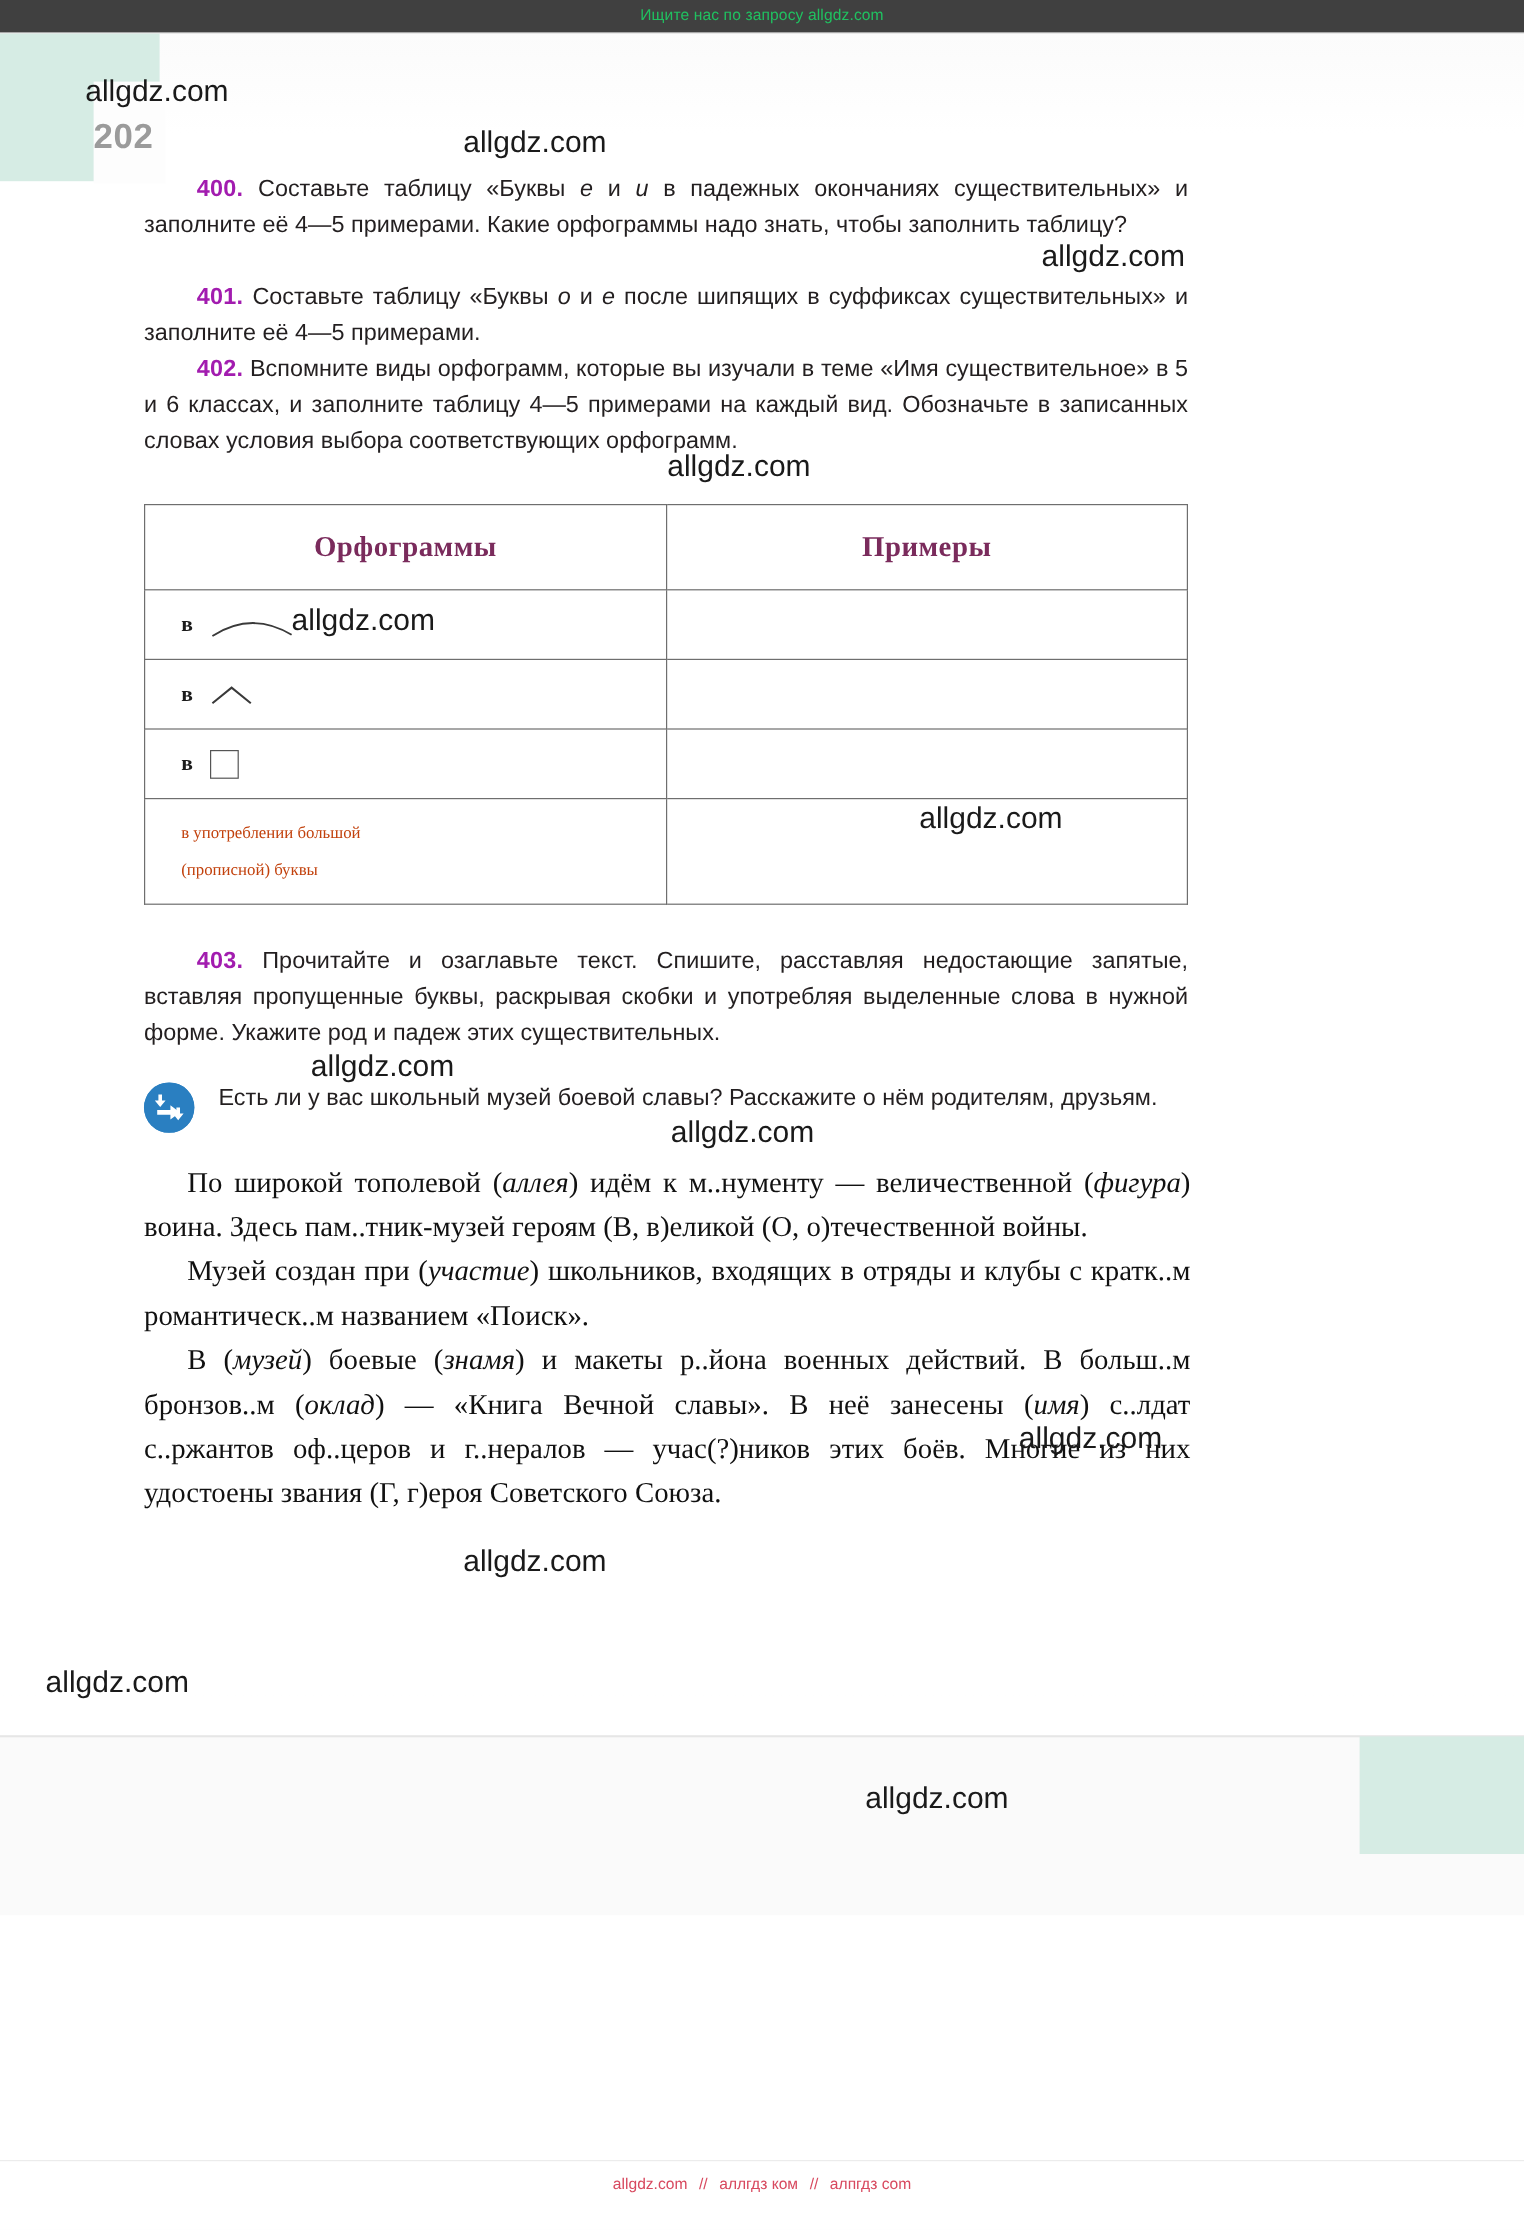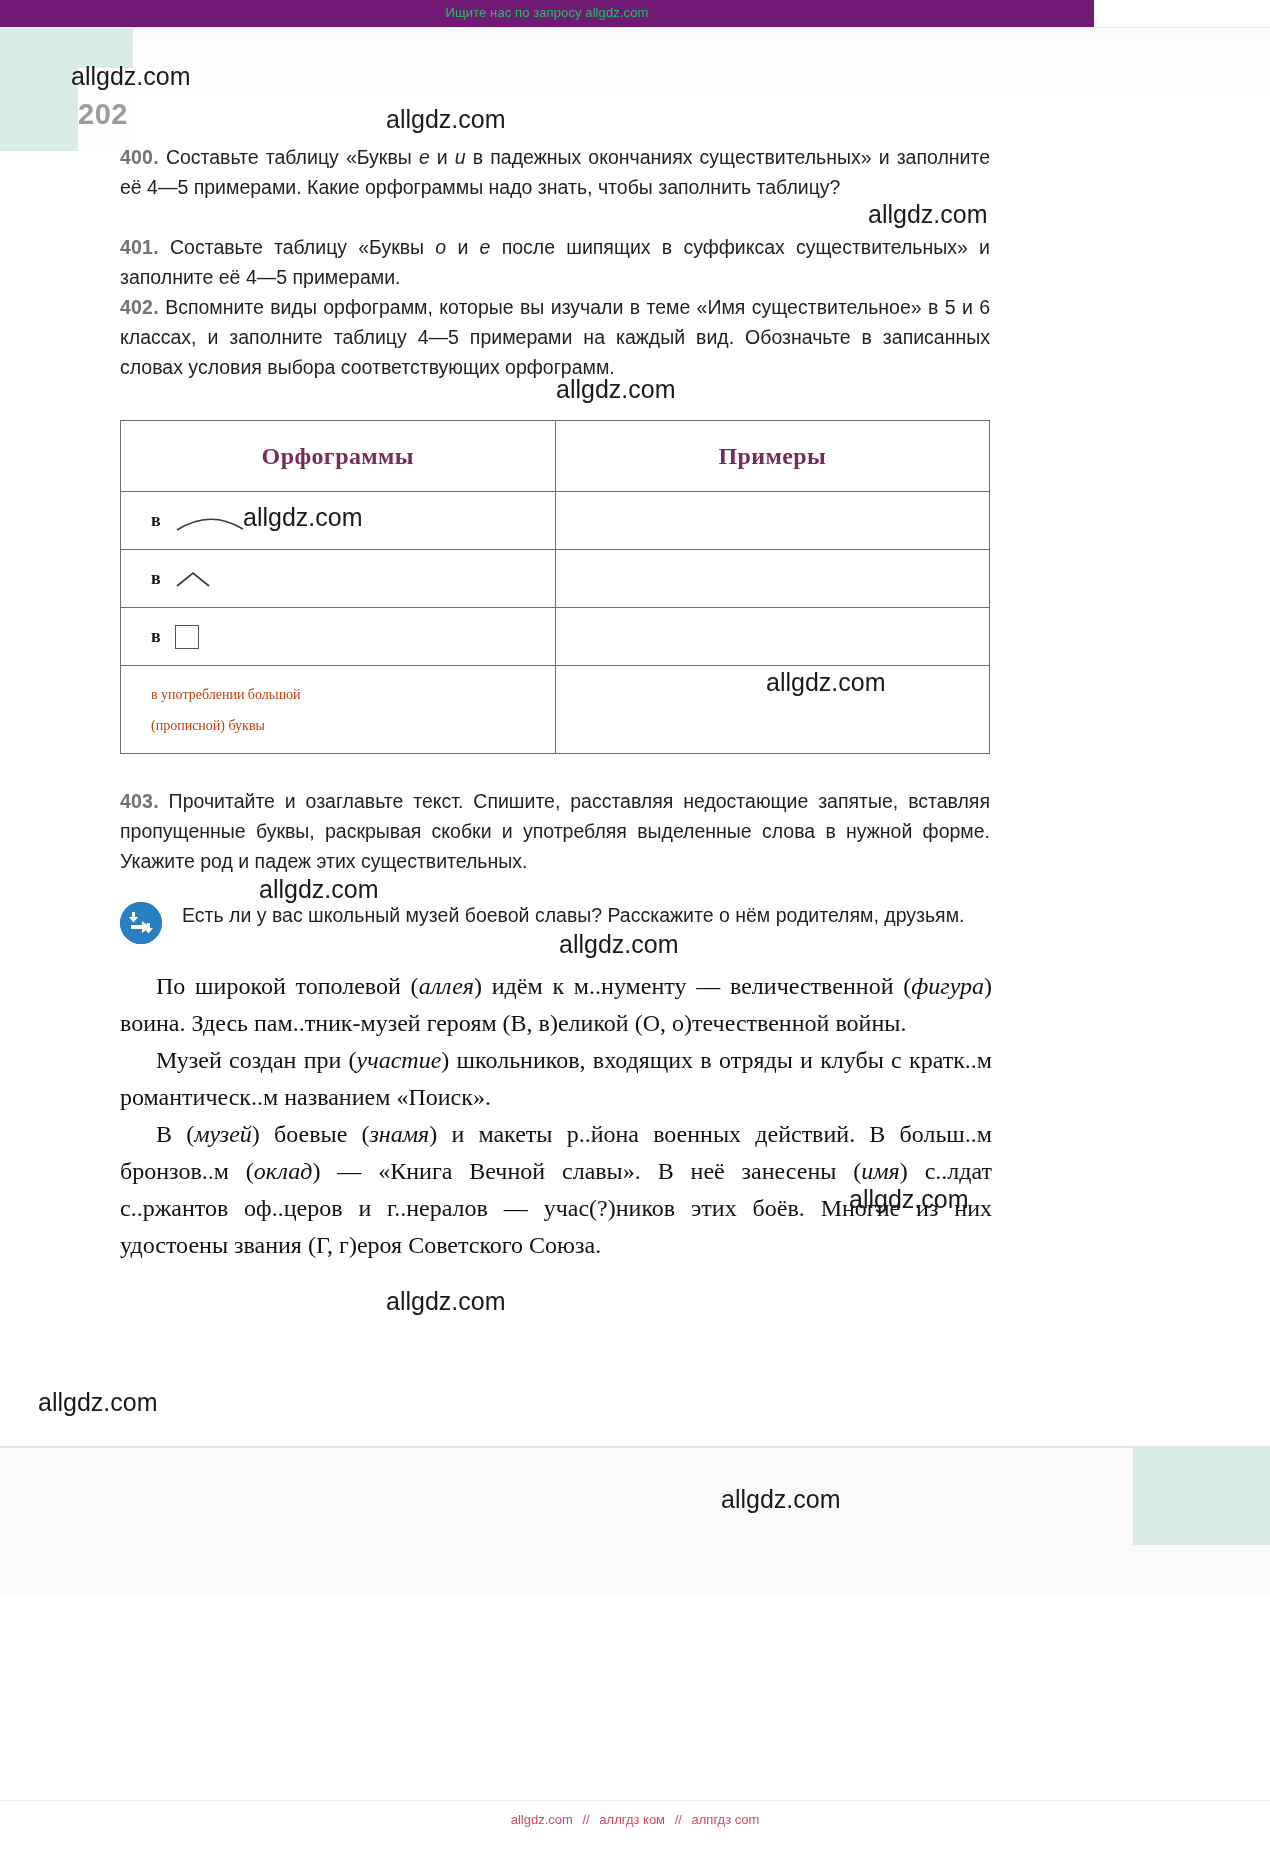--- a/index.html
+++ b/index.html
@@ -7,22 +7,22 @@
   body {
     width:1270px; height:1858px;
     background:#ffffff;
     font-family:"Liberation Sans", sans-serif;
     position:relative;
     overflow:hidden;
   }
 
   
   .topbar {
-    position:absolute; left:0; top:0; width:1094px; height:28px;
-    background:#701a75;
+    position:absolute; left:0; top:0; width:1270px; height:28px;
+    background:#404040;
     text-align:center;
   }
   .topbar-text {
     display:inline-block;
     margin-top:5px;
     font-size:13px;
     color:#20c060;
     font-family:"Liberation Sans", sans-serif;
     letter-spacing:0.1px;
   }
@@ -69,23 +69,24 @@
     width:870px;
     left:120px;
     font-family:"Liberation Sans", sans-serif;
     font-size:19.5px;
     color:#231f20;
     line-height:30px;
     text-align:justify;
     text-justify:inter-word;
   }
   .ex .num {
-    color:#737373;
+    color:#a21caf;
     font-weight:bold;
     letter-spacing:0.2px;
+    margin-left:44px;
   }
   .ex em { font-style:italic; }
 
   #ex400 { top:142px; }
   #ex401 { top:232px; }
   #ex402 { top:292px; }
   #ex403 { top:786px; }
 
   
   .tbl {

